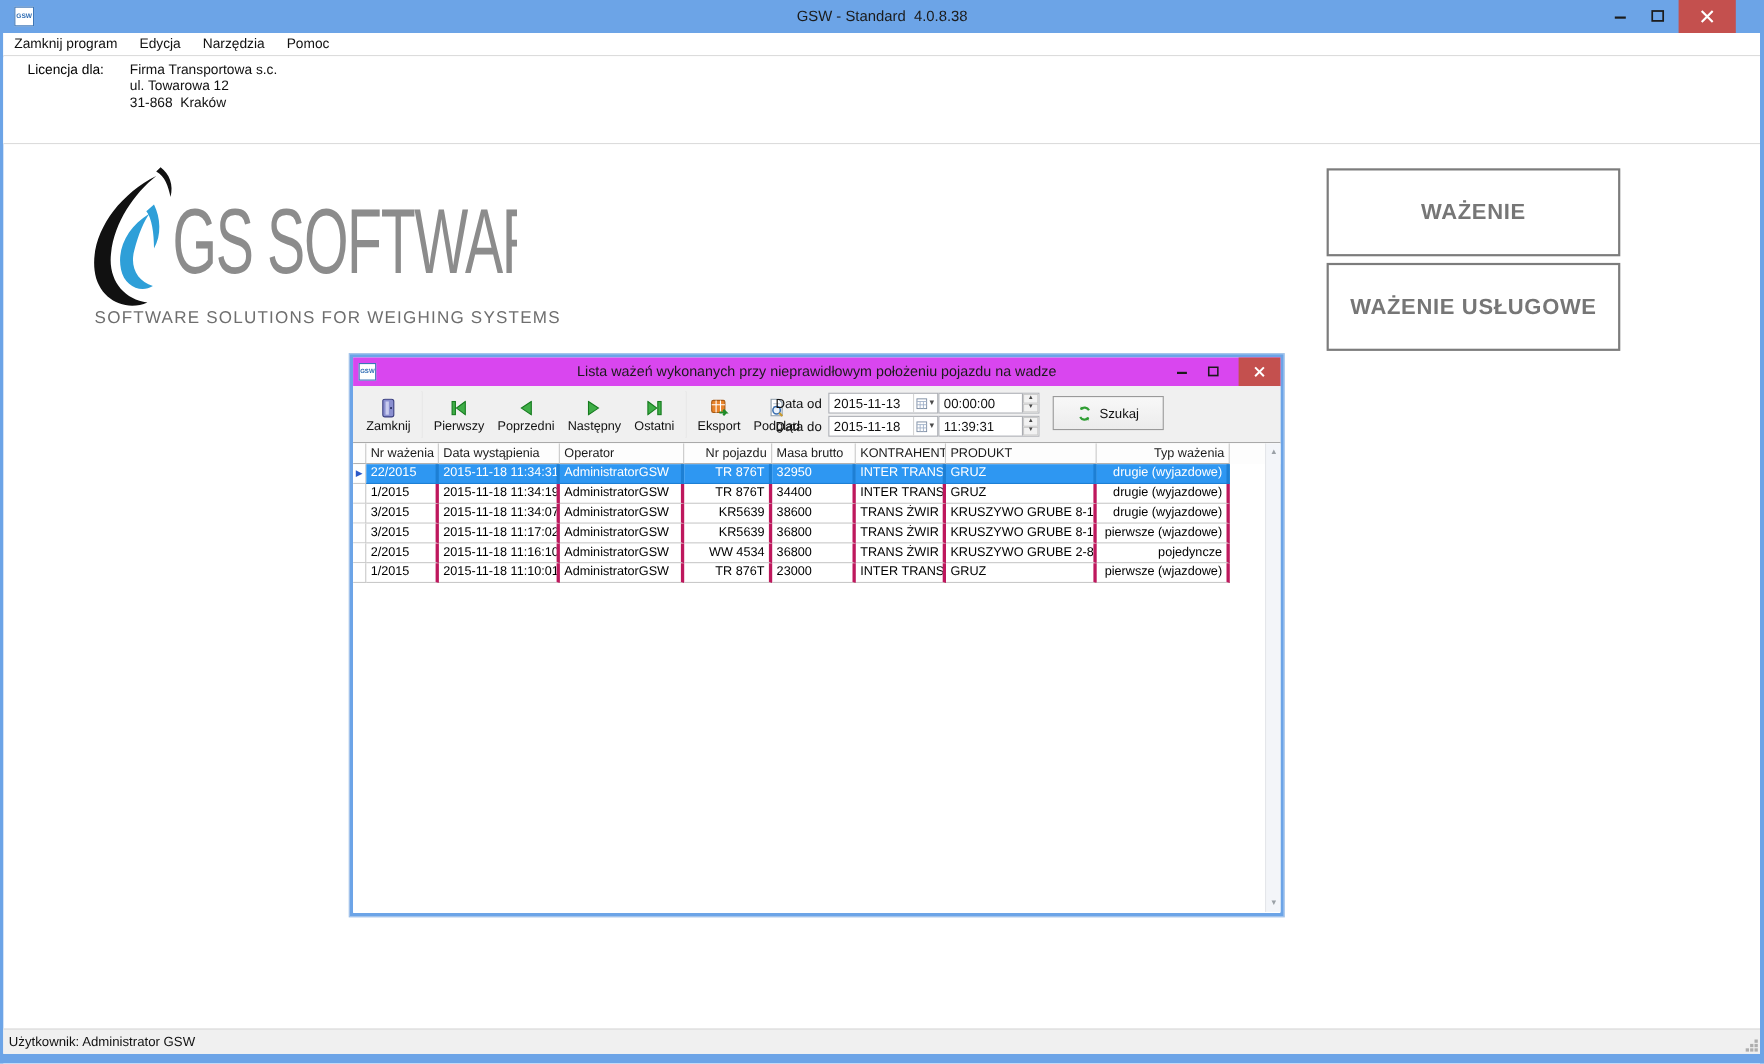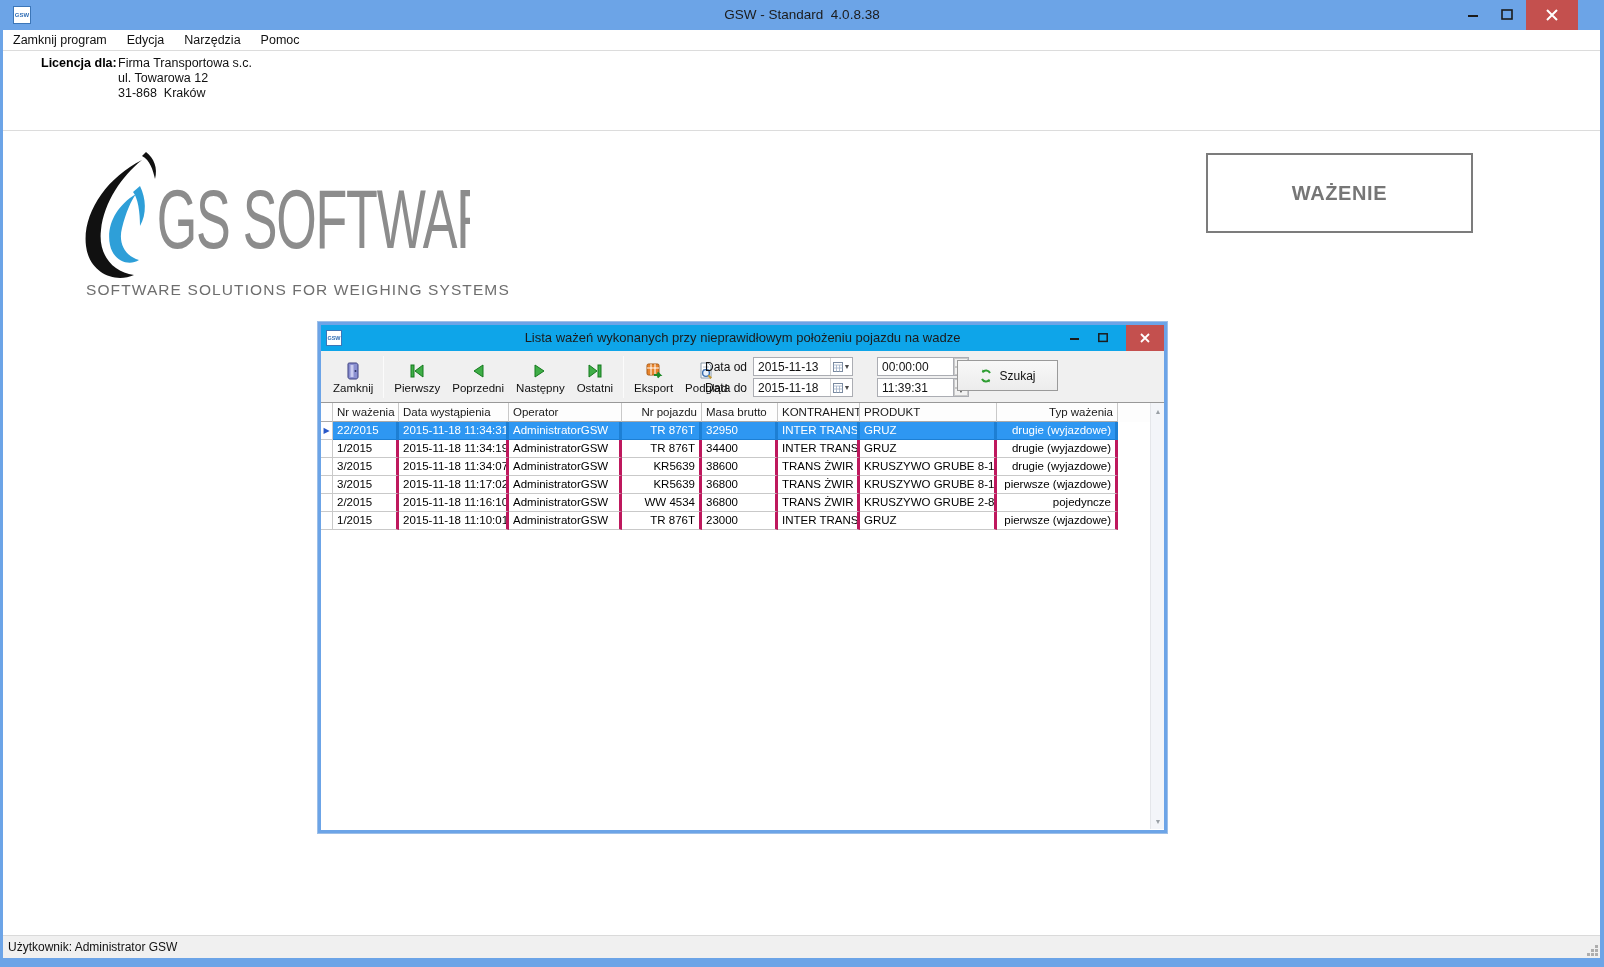--- a/index.html
+++ b/index.html
@@ -20,63 +20,63 @@
   .edge-left  { position:absolute; left:0; top:30px; width:3px;  height:937px; background:#6CA4E7; }
   .edge-right { position:absolute; right:0; top:30px; width:4px; height:937px; background:#6CA4E7; }
   .edge-bottom{ position:absolute; left:0; top:958px; width:1604px; height:9px; background:#6CA4E7; }
 
   .menubar { position:absolute; left:3px; top:30px; width:1597px; height:21px; background:#fff; border-bottom:1px solid #dcdcdc;
              display:flex; align-items:center; font-size:12.5px; color:#111; }
   .menu-item { padding:0 10px; height:21px; line-height:21px; }
   .menu-item:first-child { padding-left:10px; }
 
   .license { position:absolute; left:3px; top:52px; width:1597px; height:79px; background:#fff; border-bottom:1px solid #dcdcdc; font-size:12.5px; }
-  .license-label { position:absolute; left:22px; top:4px; font-weight:bold; color:#000;margin-left:16px; }
+  .license-label { position:absolute; left:22px; top:4px; font-weight:normal; color:#000; }
   .license-lines { position:absolute; left:115px; top:4px; line-height:15px; color:#111; }
 
   
   .logo-wrap { position:absolute; left:70px; top:148px; width:400px; height:160px; }
   .tagline { position:absolute; left:86px; top:281px; font-size:15.5px; color:#6e6e6e; letter-spacing:1.1px; }
 
   
   .big-btn { position:absolute; left:1206px; width:267px; border:2px solid #7c7c7c; background:#fff; color:#767676;
              font-weight:bold; font-size:20px; letter-spacing:0.6px; display:flex; align-items:center; justify-content:center; cursor:default; }
   .big-btn.one { top:153px; height:80px; }
   .big-btn.two { top:239px; height:80px; }
 
   
   .statusbar { position:absolute; left:3px; top:935px; width:1597px; height:23px; background:#f0f0f0; border-top:1px solid #dadada;
                font-size:12px; color:#111; line-height:22px; padding-left:5px; }
   .grip { position:absolute; right:1px; bottom:1px; }
 
   
   .dialog { position:absolute; left:318px; top:322px; width:849px; height:511px; border:3px solid #6CA4E7; background:#fff;
             box-shadow:0 0 0 1px #9dbfe8; }
-  .dlg-titlebar { position:relative; height:26px; background:#0ea5e9; }
+  .dlg-titlebar { position:relative; height:26px; background:#d946ef; }
   .dlg-icon { position:absolute; left:5px; top:5px; width:16px; height:16px; background:#fff; border:1px solid #3c76b8;
               color:#2e6cb4; font-size:5.5px; font-weight:bold; display:flex; align-items:center; justify-content:center; }
   .dlg-title { position:absolute; left:0; top:0; width:100%; height:26px; line-height:26px; text-align:center; font-size:13px; color:#1b1b1b; }
   .dlg-btn { position:absolute; top:0; height:26px; display:flex; align-items:center; justify-content:center; }
   .dlg-min { right:76px; width:26px; }
   .dlg-max { right:48px; width:26px; }
   .dlg-close { right:0; width:38px; background:#C4504E; }
 
   .dlg-toolbar { position:relative; height:52px; background:#f0f0f0; border-bottom:1px solid #989898;
                  display:flex; align-items:center; padding-left:6px; }
   .tool-btn { display:flex; flex-direction:column; align-items:center; justify-content:center; height:46px; padding:0 6px;
               font-size:11.5px; color:#111; cursor:default; }
   .tool-btn .ticon { height:22px; display:flex; align-items:center; justify-content:center; }
   .tool-sep { width:1px; height:42px; background:#c3c3c3; border-right:1px solid #fbfbfb; margin:0 4px; }
 
   .filter-zone { position:absolute; left:384px; top:4px; width:330px; height:44px; font-size:12px; color:#111; }
   .f-row { position:absolute; left:0; display:flex; align-items:center; }
   .f-row.r1 { top:2px; } .f-row.r2 { top:23px; }
   .f-label { width:48px; }
   .field { background:#fff; border:1px solid #ABADB3; height:19px; display:flex; align-items:center; position:relative; }
-  .date-field { width:100px; margin-right:24px; }
+  .date-field { width:100px; margin-right:0; }
   .date-field .val { flex:1; padding-left:4px; font-size:12px; }
   .date-drop { width:22px; height:17px; display:flex; align-items:center; justify-content:center; gap:1px; border-left:1px solid #d5d5d5; }
   .drop-arrow { font-size:7px; color:#4a4a4a; }
   .time-field { width:92px; }
   .time-field .val { flex:1; padding-left:4px; font-size:12px; }
   .spinner { width:15px; height:17px; display:flex; flex-direction:column; border-left:1px solid #ABADB3; }
   .spin { flex:1; background:#f2f2f2; border:1px solid #c9c9c9; display:flex; align-items:center; justify-content:center;
           font-size:5.5px; color:#444; line-height:1; }
   .szukaj-btn { position:absolute; left:636px; top:9px; width:101px; height:31px; background:linear-gradient(#f8f8f8,#ececec);
                 border:1px solid #9a9a9a; display:flex; align-items:center; justify-content:center; gap:6px; font-size:12px; color:#111; }
@@ -151,20 +151,21 @@
 
       <path d="M66,46 C46,58 36,78 40,97 C43,112 58,119 69,112 C55,108 48,95 52,80 C56,64 61,53 66,46 Z" fill="#2E9FD8"></path>
       <path d="M70,38 C76,50 77,66 70,78 C70,64 68,50 63,44 Z" fill="#2E9FD8"></path>
 
       <text x="140" y="100" font-size="84" font-family="Liberation Sans, sans-serif" fill="#8C8C8C" transform="matrix(0.62,0,0,1,0,0)" letter-spacing="-2">GS SOFTWARE</text>
     </svg>
   </div>
   <div class="tagline">SOFTWARE SOLUTIONS FOR WEIGHING SYSTEMS</div>
 
   <div class="big-btn one">WAŻENIE</div>
+  <div class="big-btn two">WAŻENIE USŁUGOWE</div>
 
   <div class="dialog">
     <div class="dlg-titlebar">
       <div class="dlg-icon">GSW</div>
       <div class="dlg-title">Lista ważeń wykonanych przy nieprawidłowym położeniu pojazdu na wadze</div>
       <div class="dlg-btn dlg-min">
         <svg width="10" height="10">
             <rect x="0" y="5" width="9" height="2" fill="#1b1b1b"></rect>
           </svg>
       </div>

